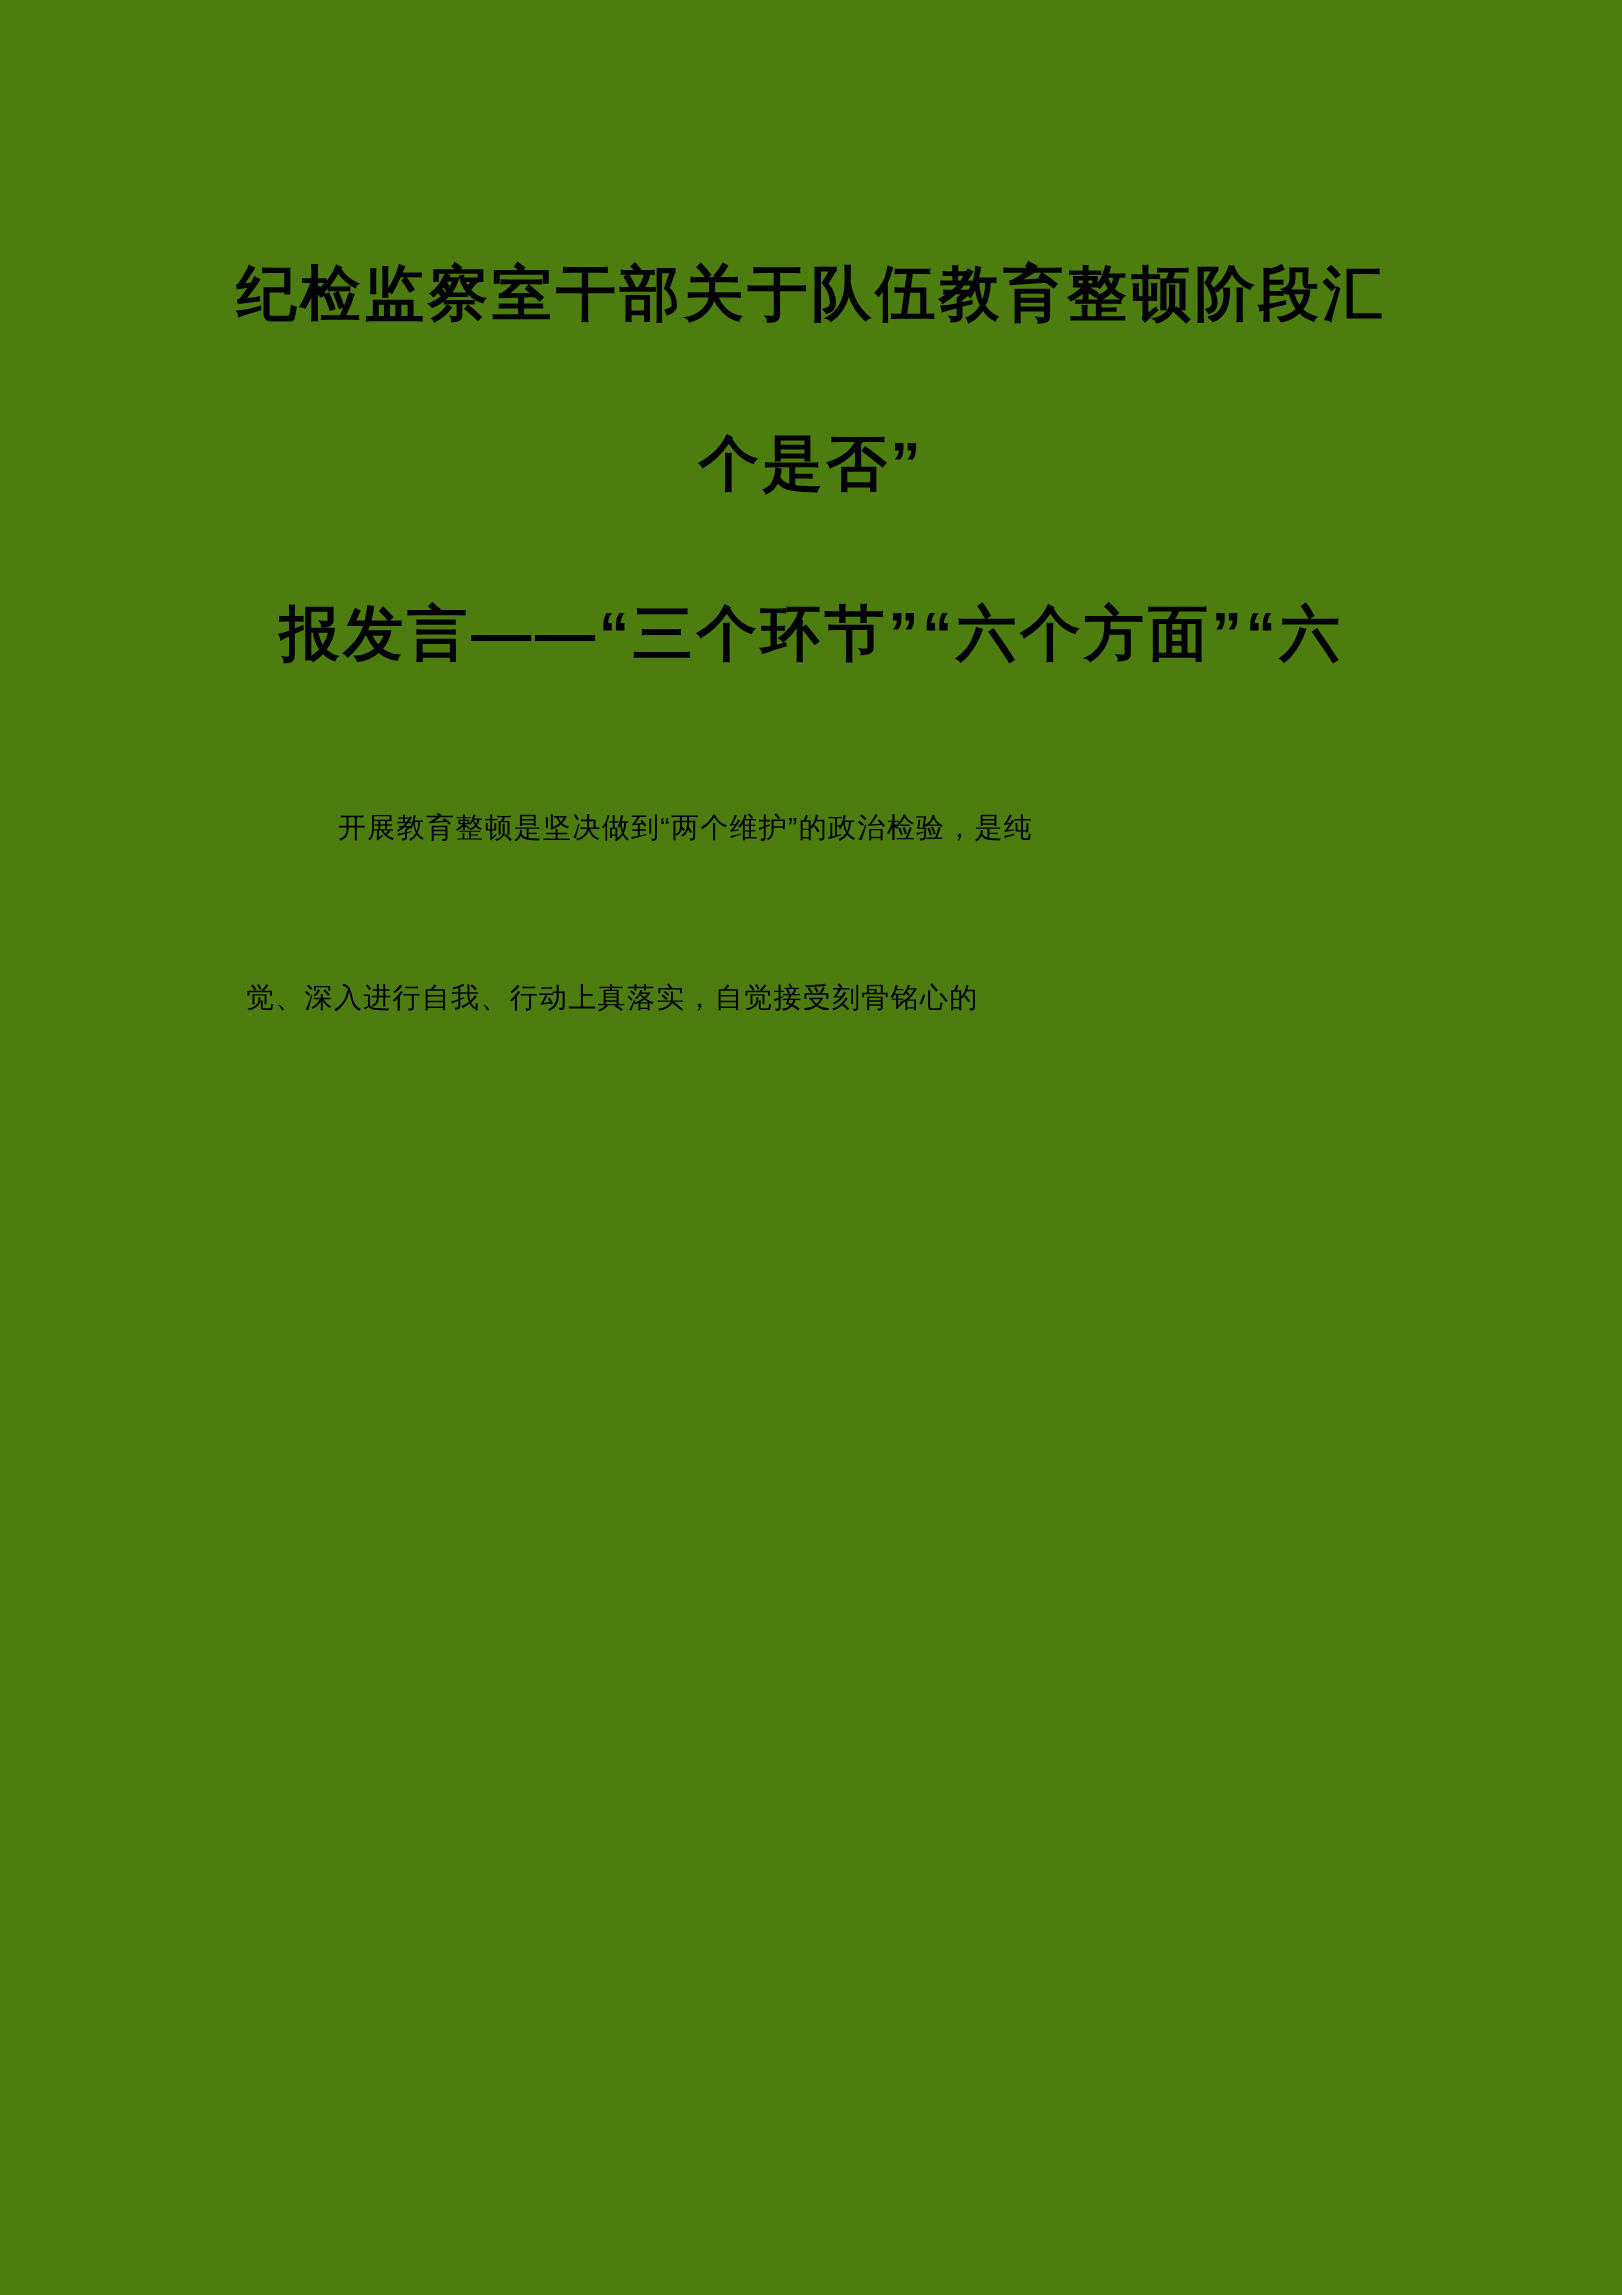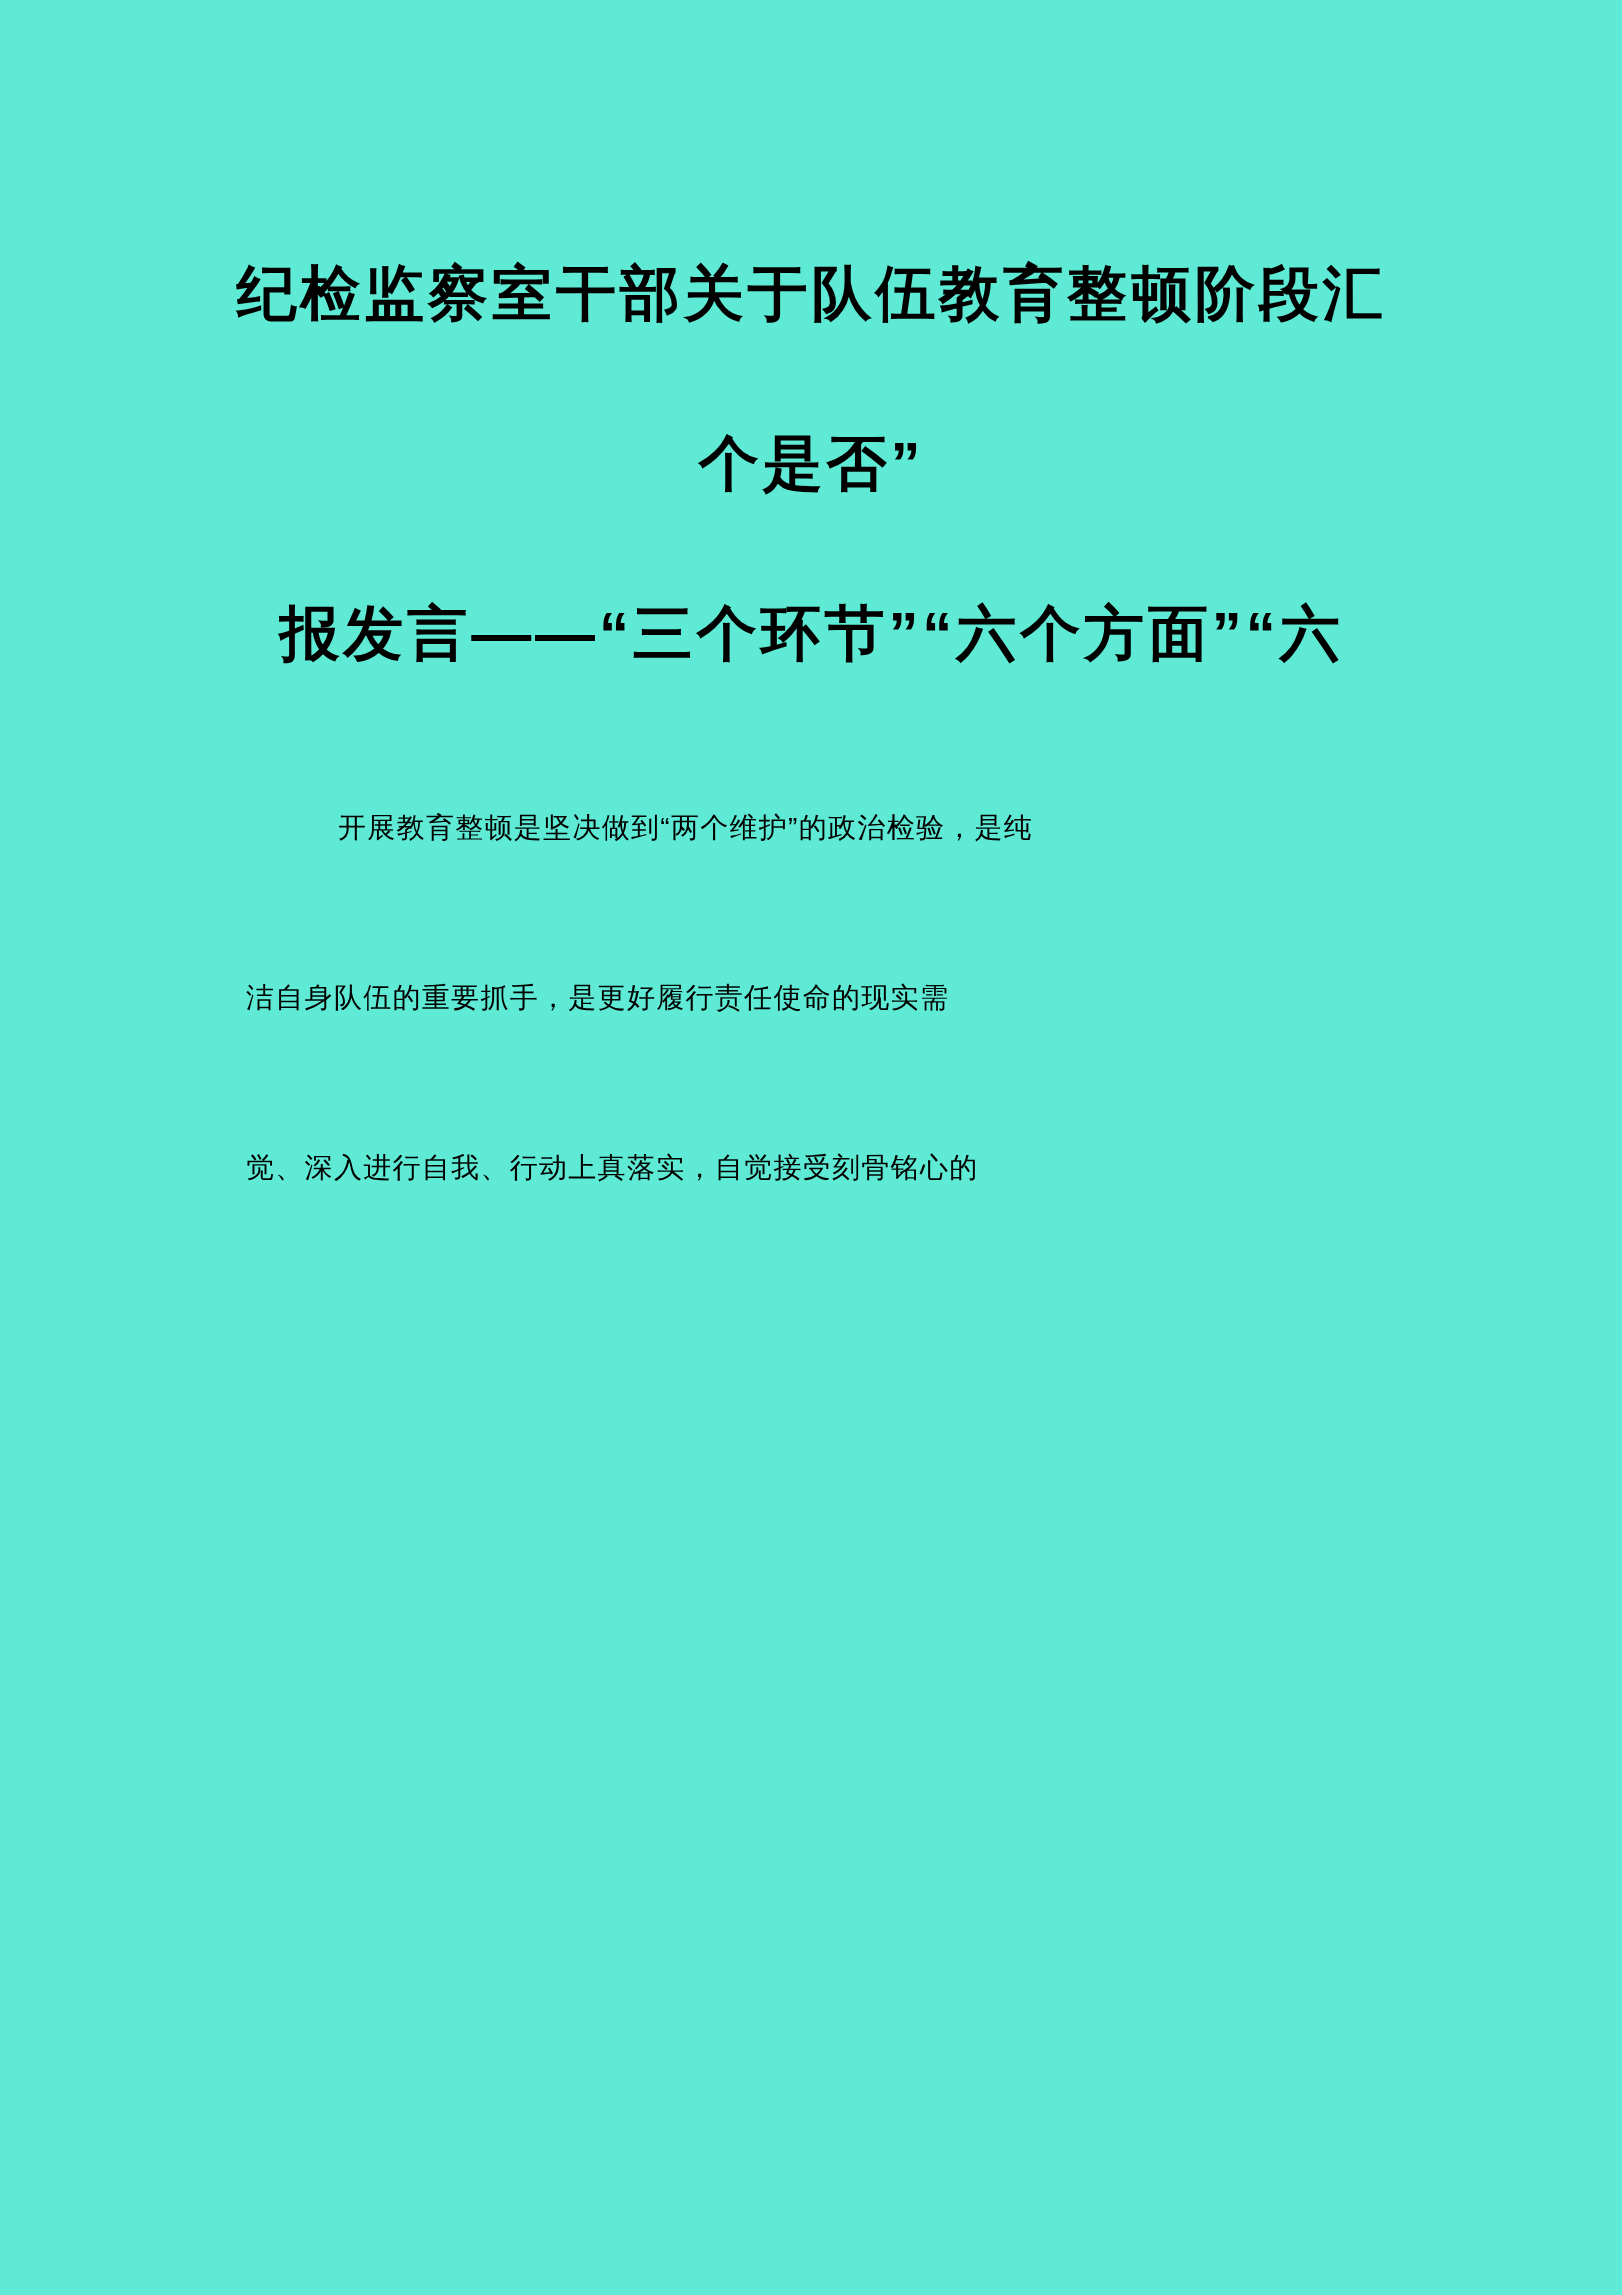--- a/index.html
+++ b/index.html
@@ -4,21 +4,21 @@
 <style>
   html, body {
     margin: 0;
     padding: 0;
     background: #ffffff;
   }
   .page {
     position: relative;
     width: 1623px;
     height: 2295px;
-    background: #5eead4;
+    background: #4d7c0f;
     color: #000000;
     font-family: "Liberation Sans", sans-serif;
     overflow: hidden;
   }
   .doc-title {
     position: absolute;
     top: 209px;
     left: 98px;
     right: 98px;
     text-align: center;
@@ -53,18 +53,17 @@
 <div class="page">
 
   <div class="doc-title">
     <div class="title-line">纪检监察室干部关于队伍教育整顿阶段汇</div>
     <div class="title-line">个是否”</div>
     <div class="title-line">报发言——“三个环节”“六个方面”“六</div>
   </div>
 
   <div class="doc-body">
     <div class="body-line indent">开展教育整顿是坚决做到“两个维护”的政治检验，是纯</div>
-    <div class="body-line">洁自身队伍的重要抓手，是更好履行责任使命的现实需</div>
     <div class="body-line">觉、深入进行自我、行动上真落实，自觉接受刻骨铭心的</div>
   </div>
 
 </div>
 
 
 </body></html>

